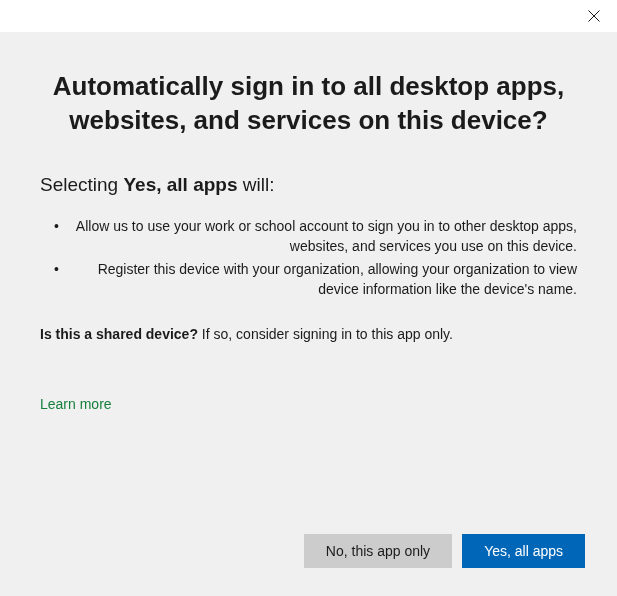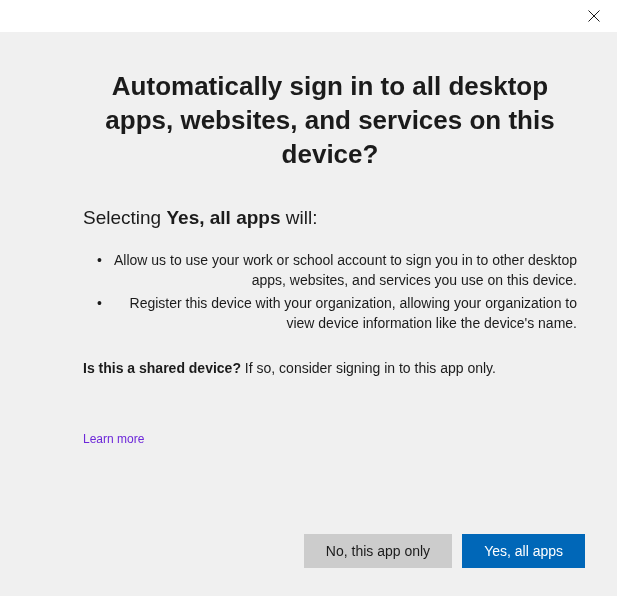--- a/index.html
+++ b/index.html
@@ -29,21 +29,20 @@
       align-items: center;
       justify-content: center;
       cursor: pointer;
     }
     .close-btn svg {
       width: 12px;
       height: 12px;
     }
     .content {
       padding: 38px 40px 0 40px;
-      margin-left: 43px;
     }
     .heading {
       font-size: 26px;
       font-weight: 600;
       color: #1b1b1b;
       text-align: center;
       line-height: 1.3;
       margin-bottom: 34px;
     }
     .intro {
@@ -78,22 +77,22 @@
     .shared-line {
       font-size: 14px;
       color: #1b1b1b;
       line-height: 1.4;
       margin-bottom: 50px;
     }
     .shared-line .bold {
       font-weight: 700;
     }
     .learn-more {
-      font-size: 12px;
-      color: #6d28d9;
+      font-size: 14px;
+      color: #15803d;
       text-decoration: none;
       cursor: pointer;
       display: inline-block;
     }
     .footer {
       position: absolute;
       bottom: 28px;
       right: 32px;
       display: flex;
       gap: 10px;

